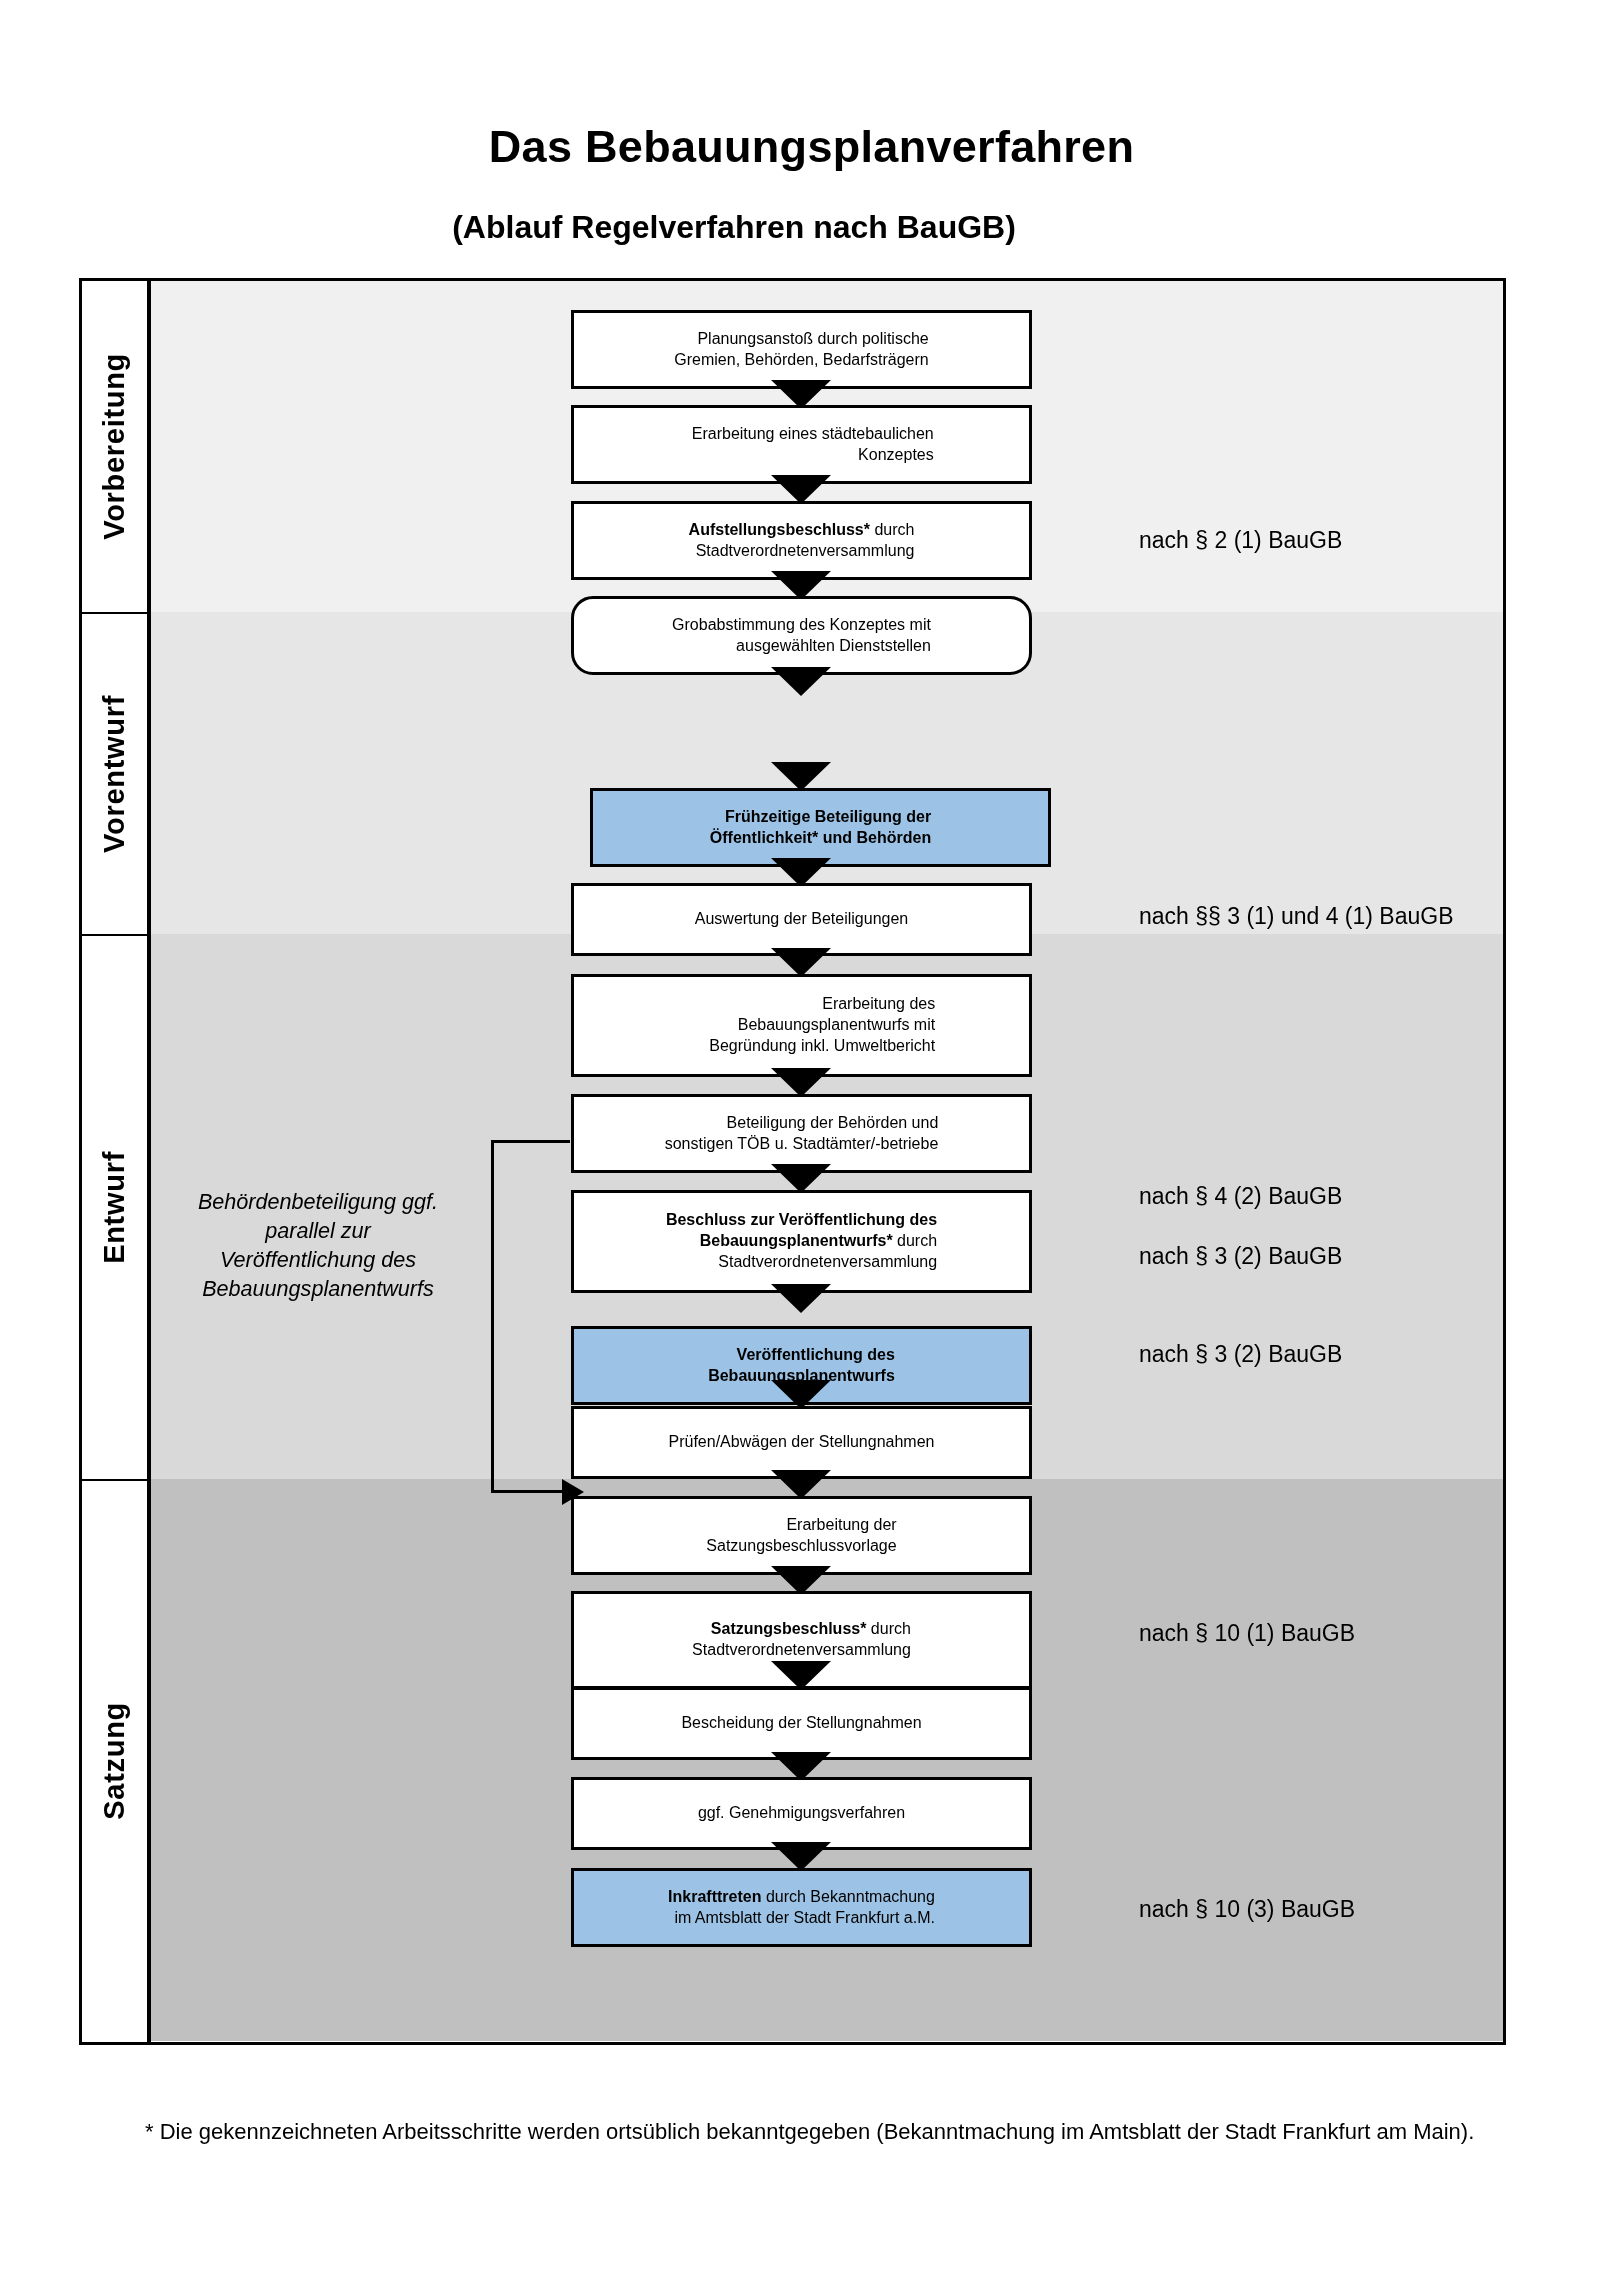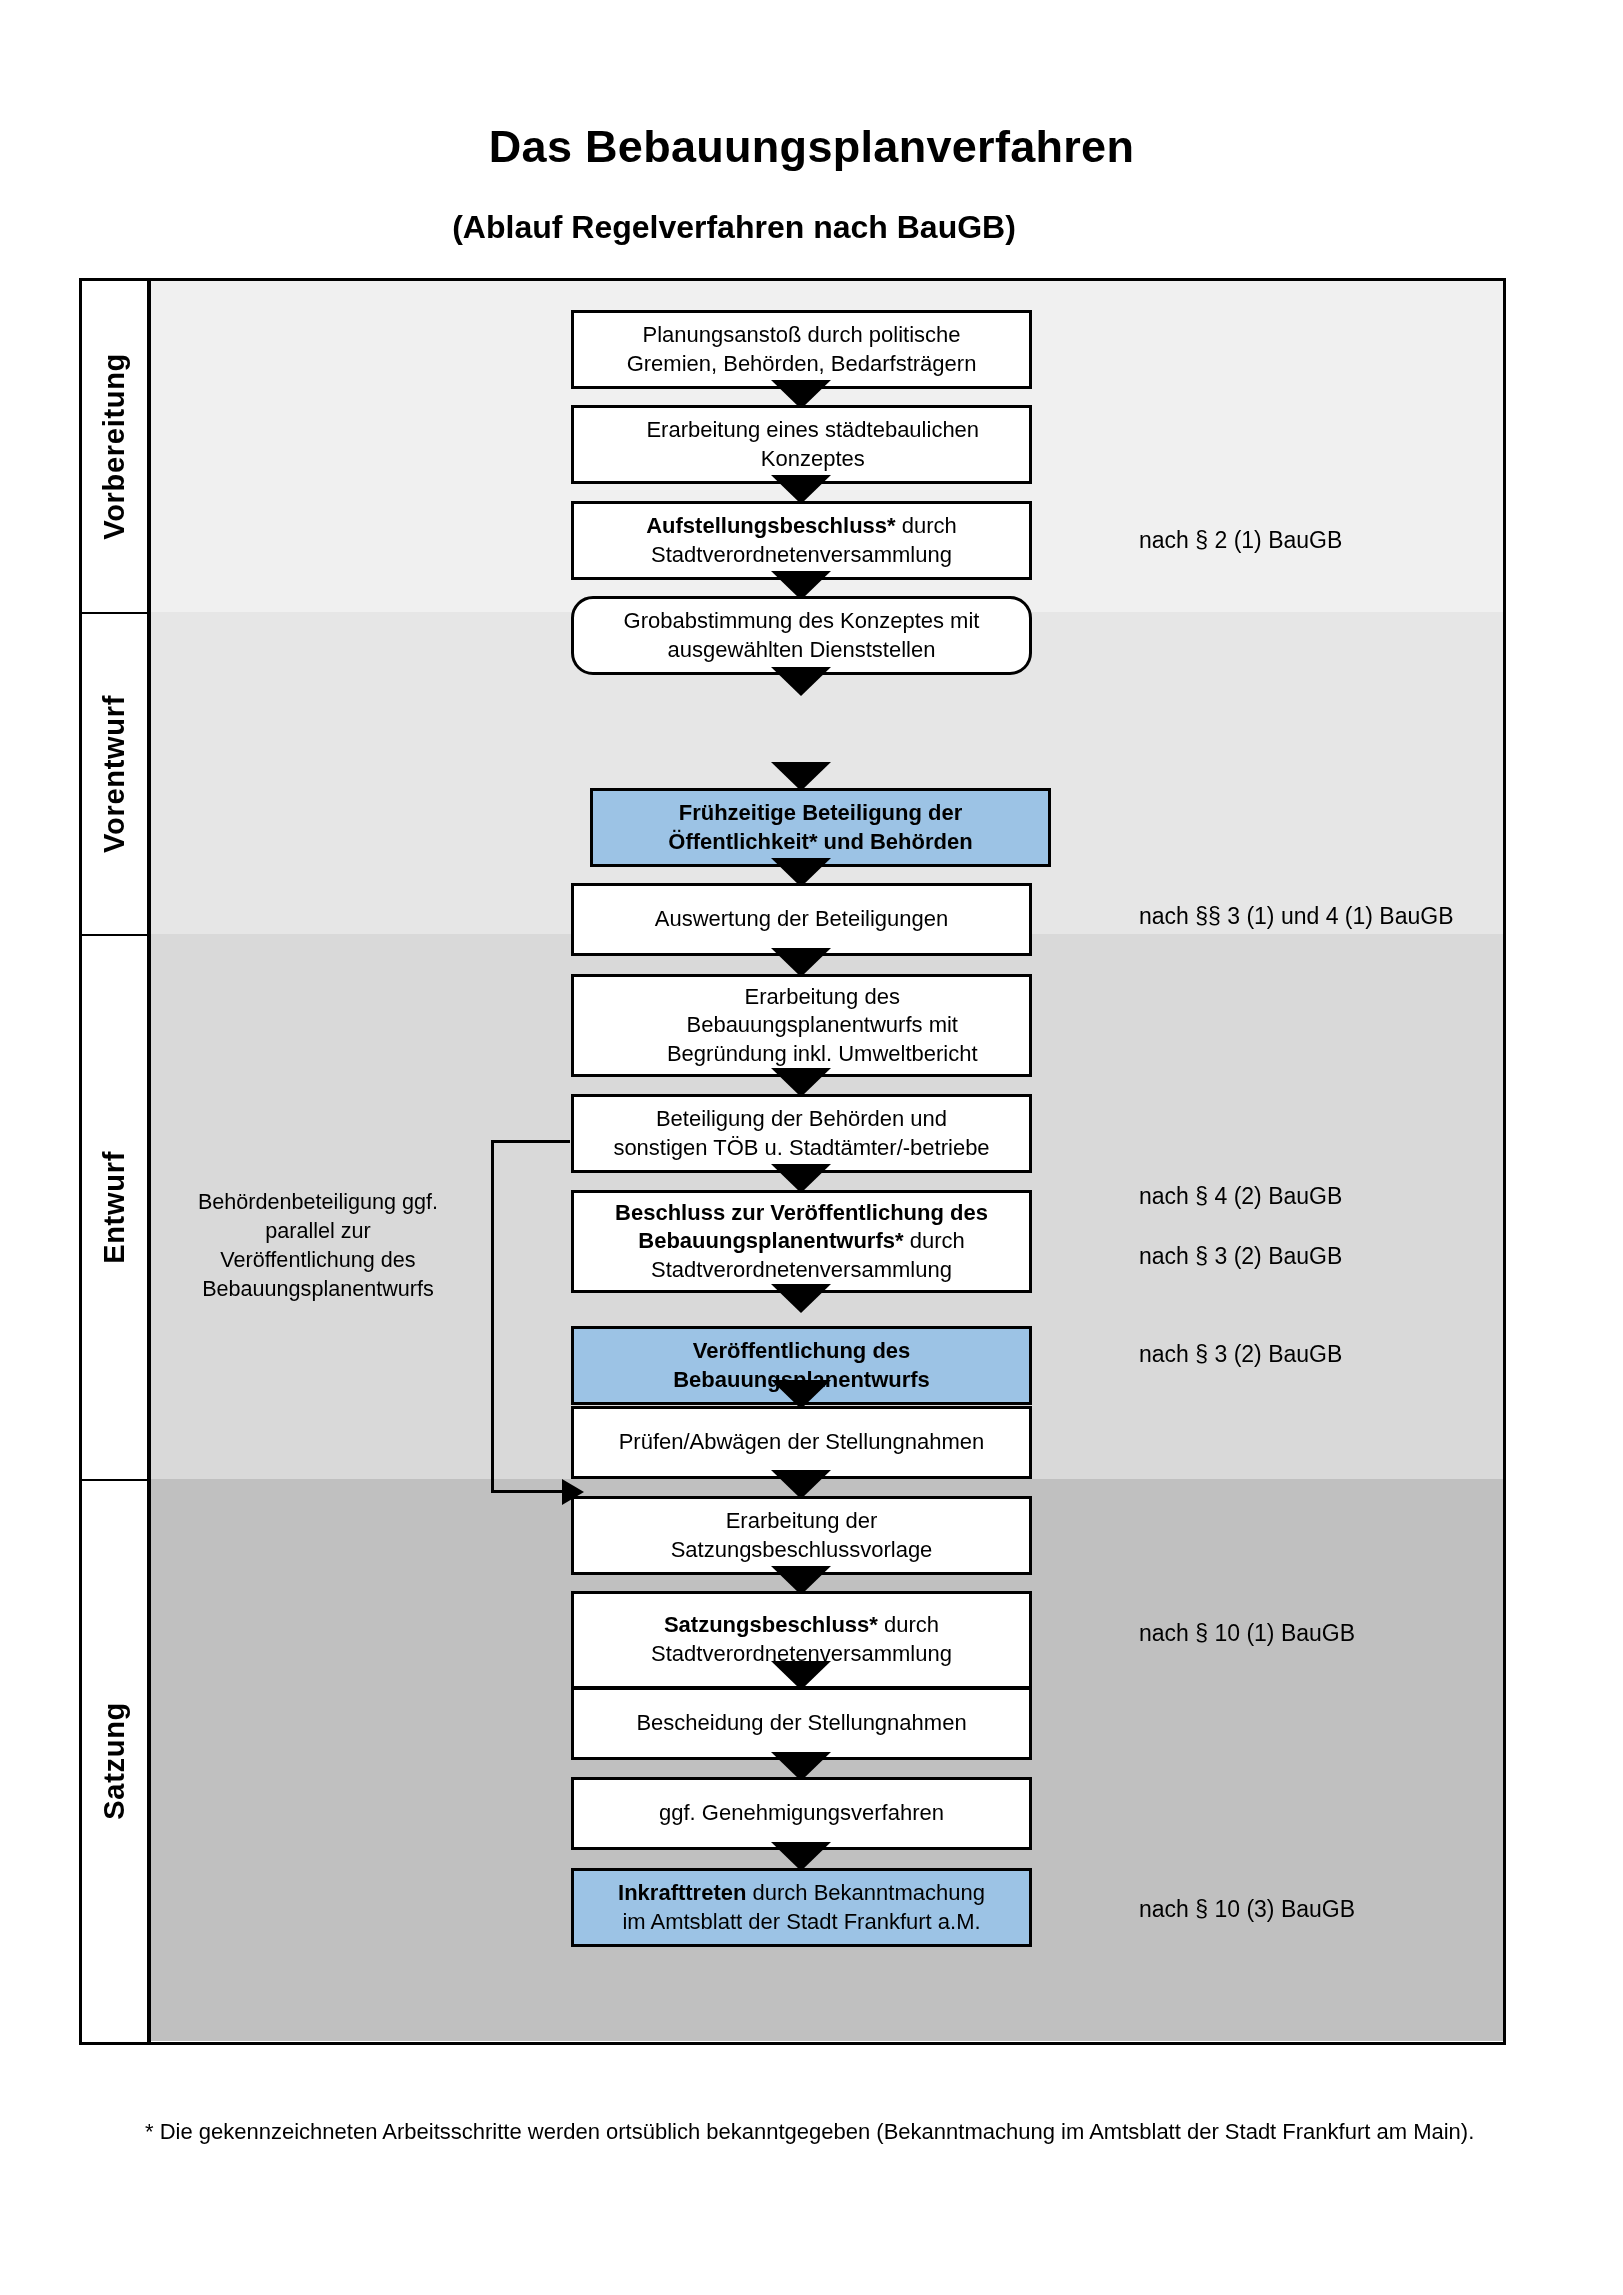--- a/index.html
+++ b/index.html
@@ -45,22 +45,22 @@
   
   .band{position:absolute;left:69px;right:0;}
 
   
   .pbox{
     position:absolute;
     box-sizing:border-box;
     border:3.3px solid #000;
     background:#fff;
     display:flex;align-items:center;justify-content:center;
-    text-align:center;
-    font-size:22px;line-height:1.30;
+    text-align:right;
+    font-size:16px;line-height:1.30;
     padding:2.6px 6.5px;
   }
   .pbox.blue{background:#9CC3E5;}
   .pbox b{font-weight:bold;}
 
   
   .arrow{
     position:absolute;
     width:0;height:0;
     border-left:30px solid transparent;
@@ -68,21 +68,21 @@
     border-top:29px solid #000;
   }
 
   
   .legal{
     position:absolute;font-size:23px;white-space:nowrap;
   }
 
   
   #sidenote{
-    position:absolute;font-size:21.6px;line-height:1.34;text-align:center;
+    position:absolute;font-size:21.6px;line-height:1.34;text-align:center;font-style:italic;
   }
 
   
   #loop-top   {position:absolute;height:3.3px;background:#000;}
   #loop-left  {position:absolute;width:3.3px;background:#000;}
   #loop-bottom{position:absolute;height:3.3px;background:#000;}
   #loop-head{
     position:absolute;width:0;height:0;
     border-top:13px solid transparent;
     border-bottom:13px solid transparent;

